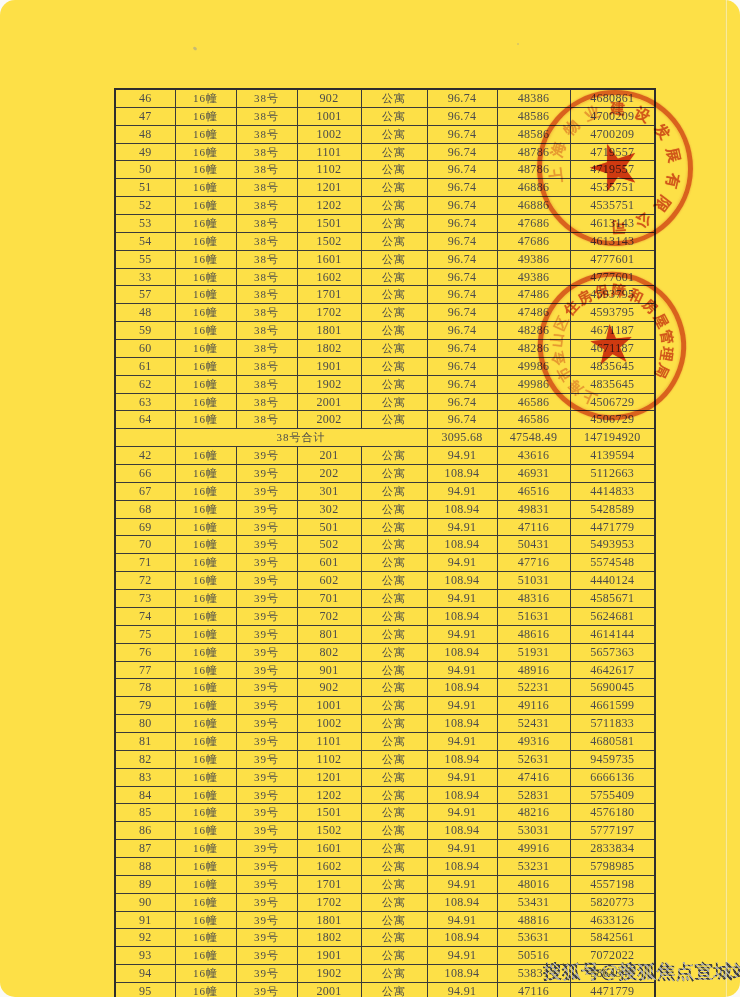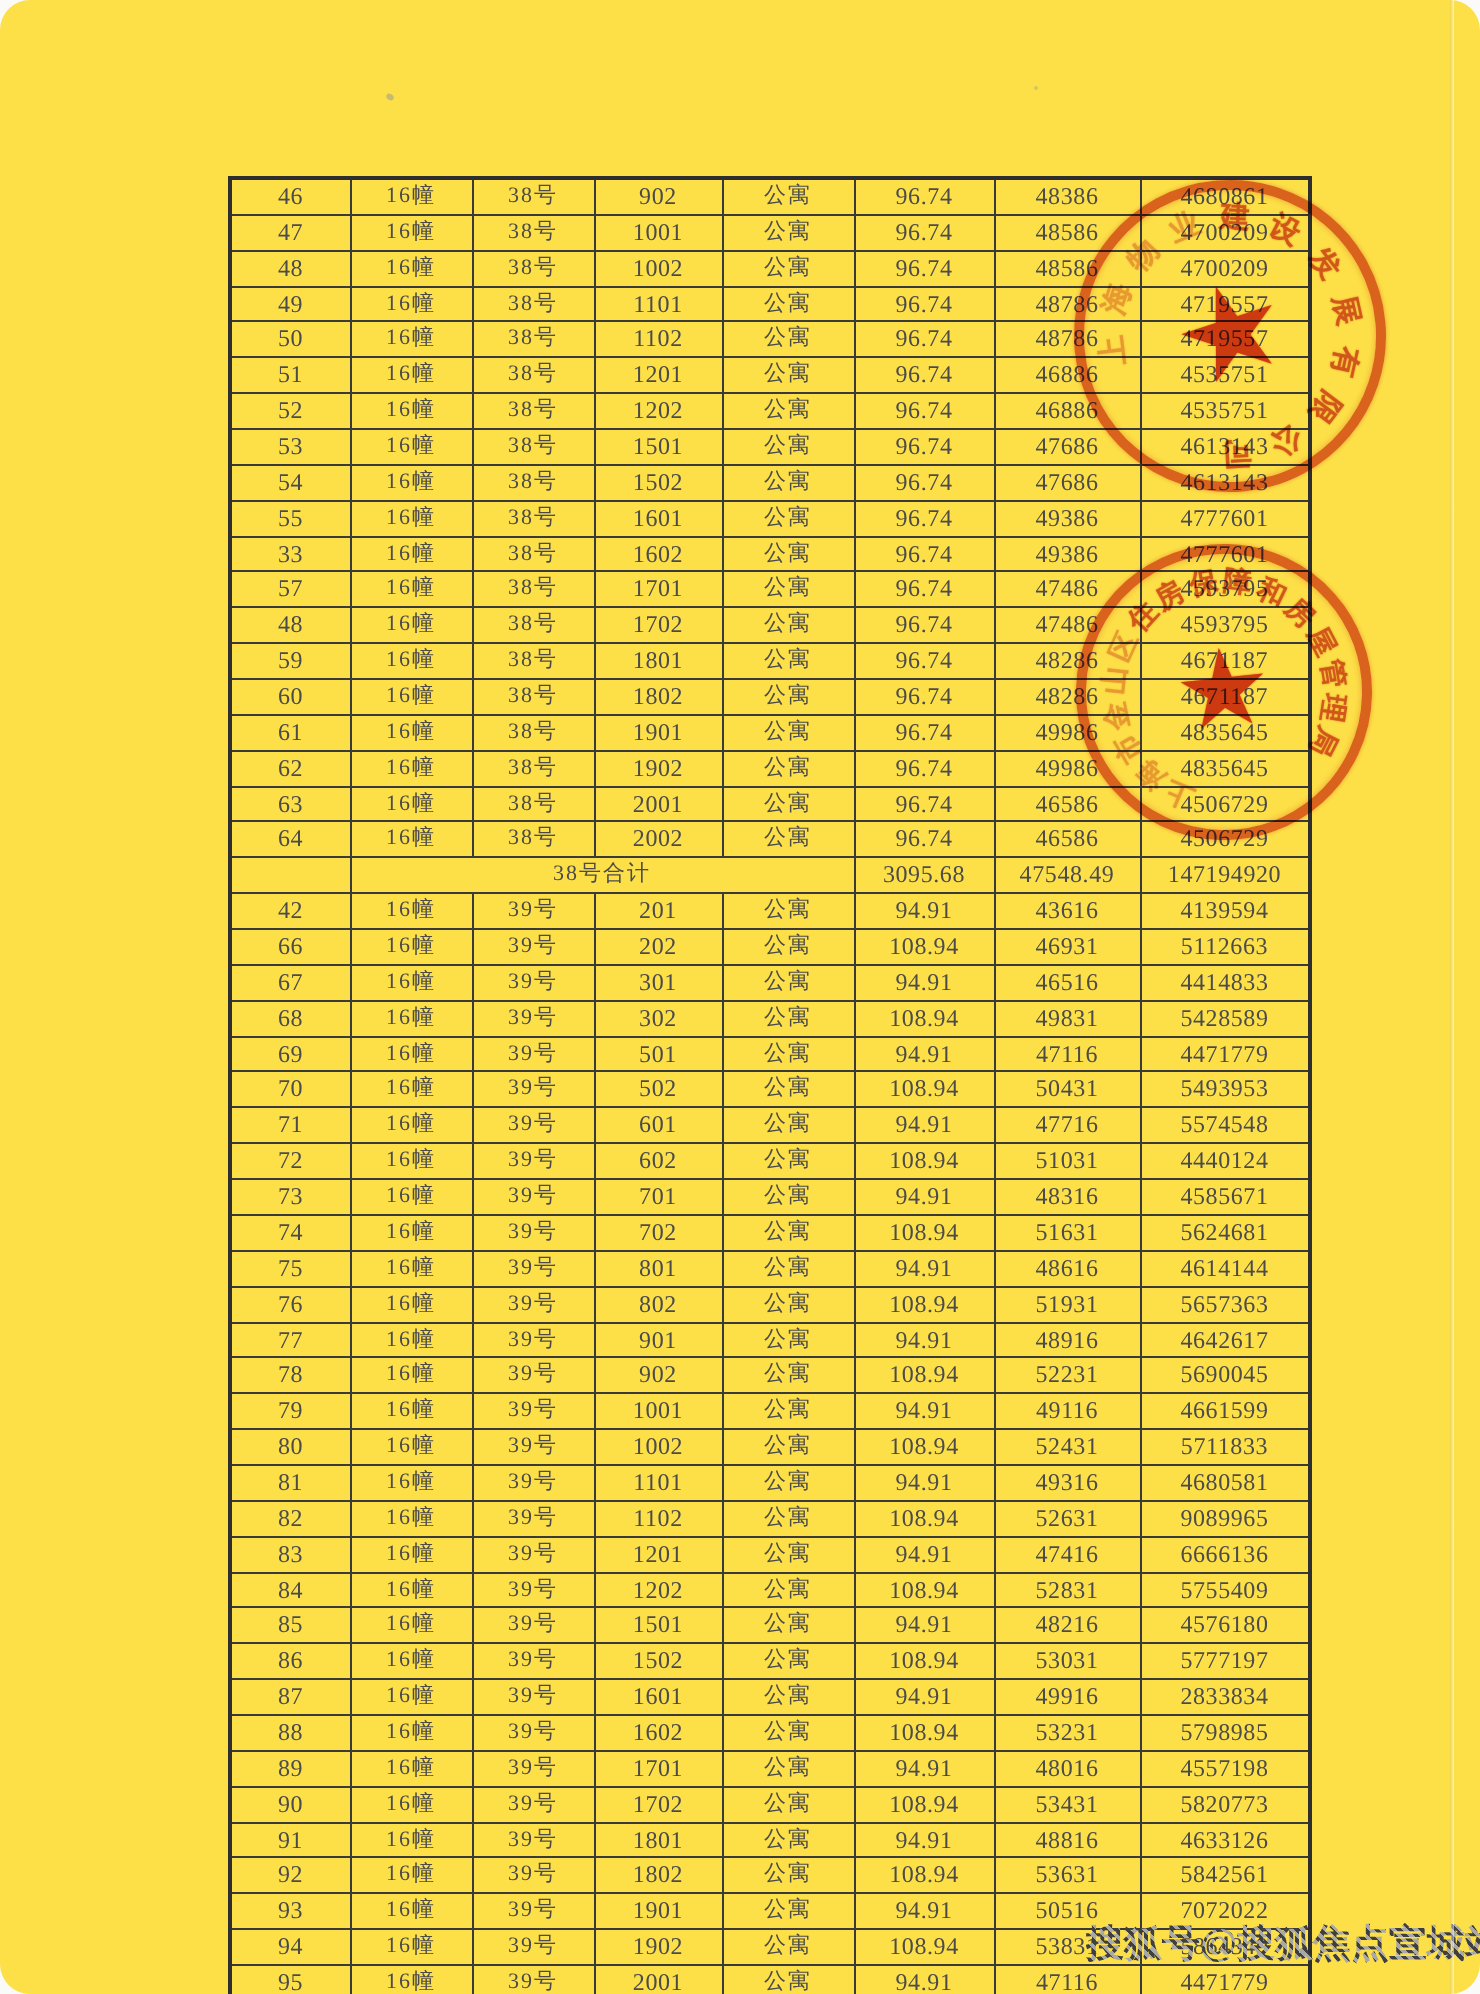--- a/index.html
+++ b/index.html
@@ -456,21 +456,21 @@
           <td>4680581</td>
         </tr>
         <tr>
           <td>82</td>
           <td class="cjk">16幢</td>
           <td class="cjk">39号</td>
           <td>1102</td>
           <td class="cjk">公寓</td>
           <td>108.94</td>
           <td>52631</td>
-          <td>9089965</td>
+          <td>9459735</td>
         </tr>
         <tr>
           <td>83</td>
           <td class="cjk">16幢</td>
           <td class="cjk">39号</td>
           <td>1201</td>
           <td class="cjk">公寓</td>
           <td>94.91</td>
           <td>47416</td>
           <td>6666136</td>

